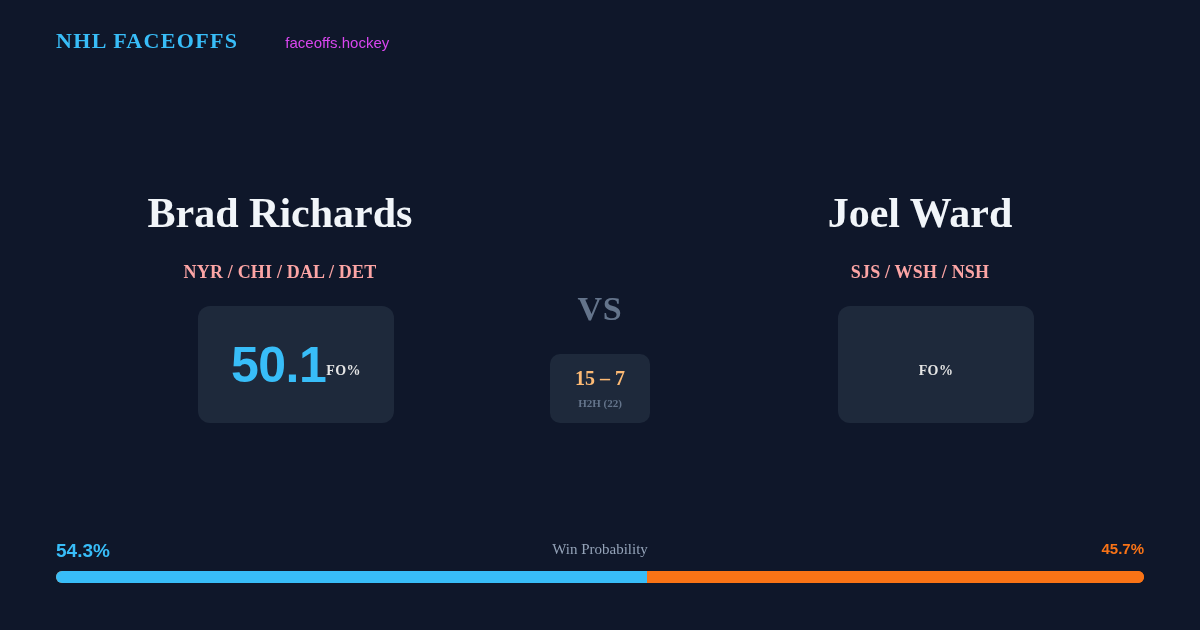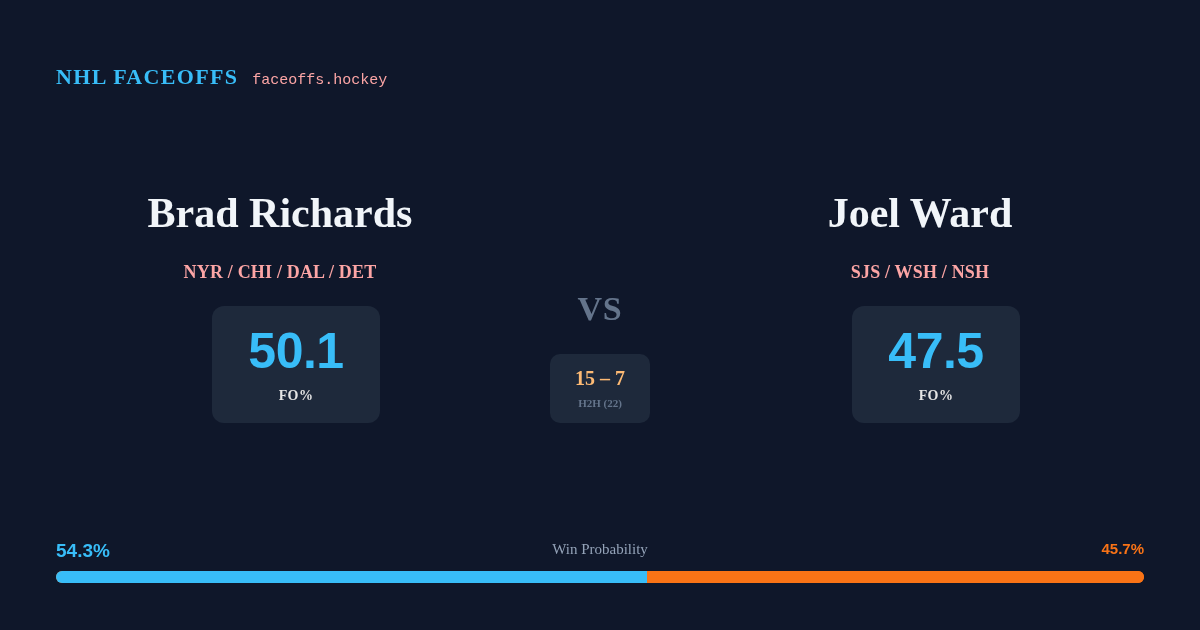--- a/index.html
+++ b/index.html
@@ -12,40 +12,41 @@
     background: #0f172a;
     font-family: "Liberation Sans", sans-serif;
     overflow: hidden;
     position: relative;
   }
 
   
   .header {
     position: absolute;
     left: 56px;
-    top: 64px;
+    top: 28px;
     display: flex;
     align-items: baseline;
     gap: 14px;
     justify-content: center;
   }
   .brand {
     font-family: "Liberation Serif", serif;
     font-size: 22px;
     font-weight: 700;
     letter-spacing: 0.06em;
     color: #38bdf8;
     white-space: nowrap;
   }
   .brand-sub {
-    font-family: Liberation Mono, monospace;
+    font-family: Liberation Sans, sans-serif;
     font-size: 15px;
     font-weight: 400;
-    color: #fca5a5;
-    white-space: nowrap;
+    color: #d946ef;
+    white-space: nowrap;
+    margin-left: 33px;
   }
 
   
   .matchup {
     position: absolute;
     left: 0;
     top: 190px;
     width: 1200px;
     display: flex;
     align-items: flex-end;
@@ -69,26 +70,26 @@
     font-family: "Liberation Serif", serif;
     font-size: 18px;
     font-weight: 700;
     letter-spacing: 0.01em;
     color: #fca5a5;
     margin-top: 25px;
     white-space: nowrap;
   }
   .stat-card {
     margin-top: 23px;
-    width: 168px;
+    width: 196px;
     height: 117px;
     background: #1e293b;
     border-radius: 12px;
     display: flex;
-    flex-direction: column;
+    flex-direction: row;
     align-items: center;
     justify-content: center;
     margin-left: 32px;
   }
   .stat-value {
     font-family: "Liberation Sans", sans-serif;
     font-size: 50px;
     font-weight: 700;
     color: #38bdf8;
     line-height: 1;
@@ -230,21 +231,20 @@
     <div class="h2h-badge">
       <div class="h2h-record">15 – 7</div>
       <div class="h2h-label">H2H (22)</div>
     </div>
   </div>
 
   <div class="side">
     <div class="player-name">Joel Ward</div>
     <div class="player-teams">SJS / WSH / NSH</div>
     <div class="stat-card">
-      <div class="stat-value">47.5</div>
       <div class="stat-label">FO%</div>
     </div>
   </div>
 
 </div>
 
 <div class="winprob">
   <div class="winprob-row">
     <span class="wp-left">54.3%</span>
     <span class="wp-title">Win Probability</span>

